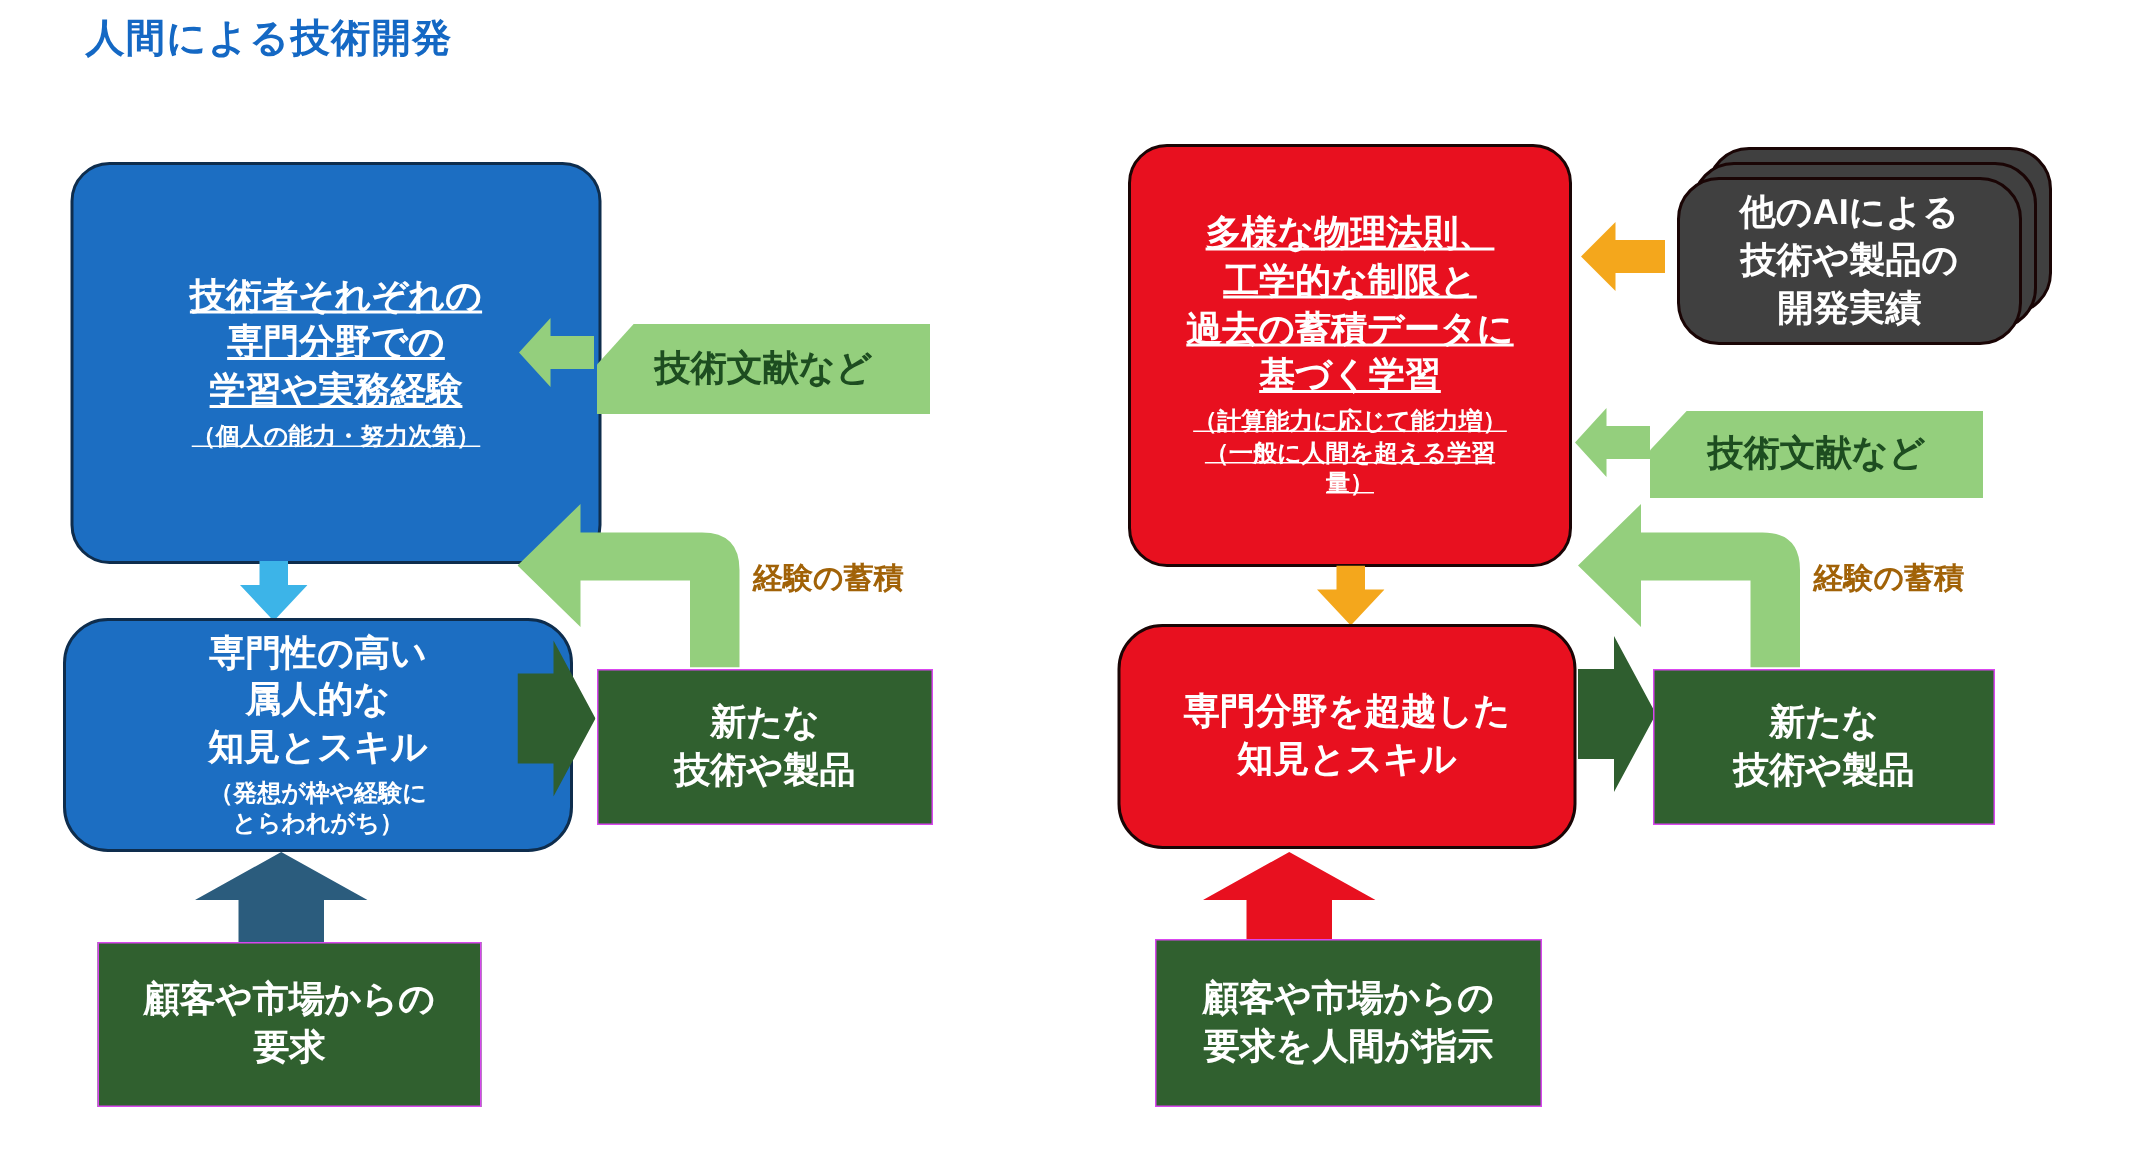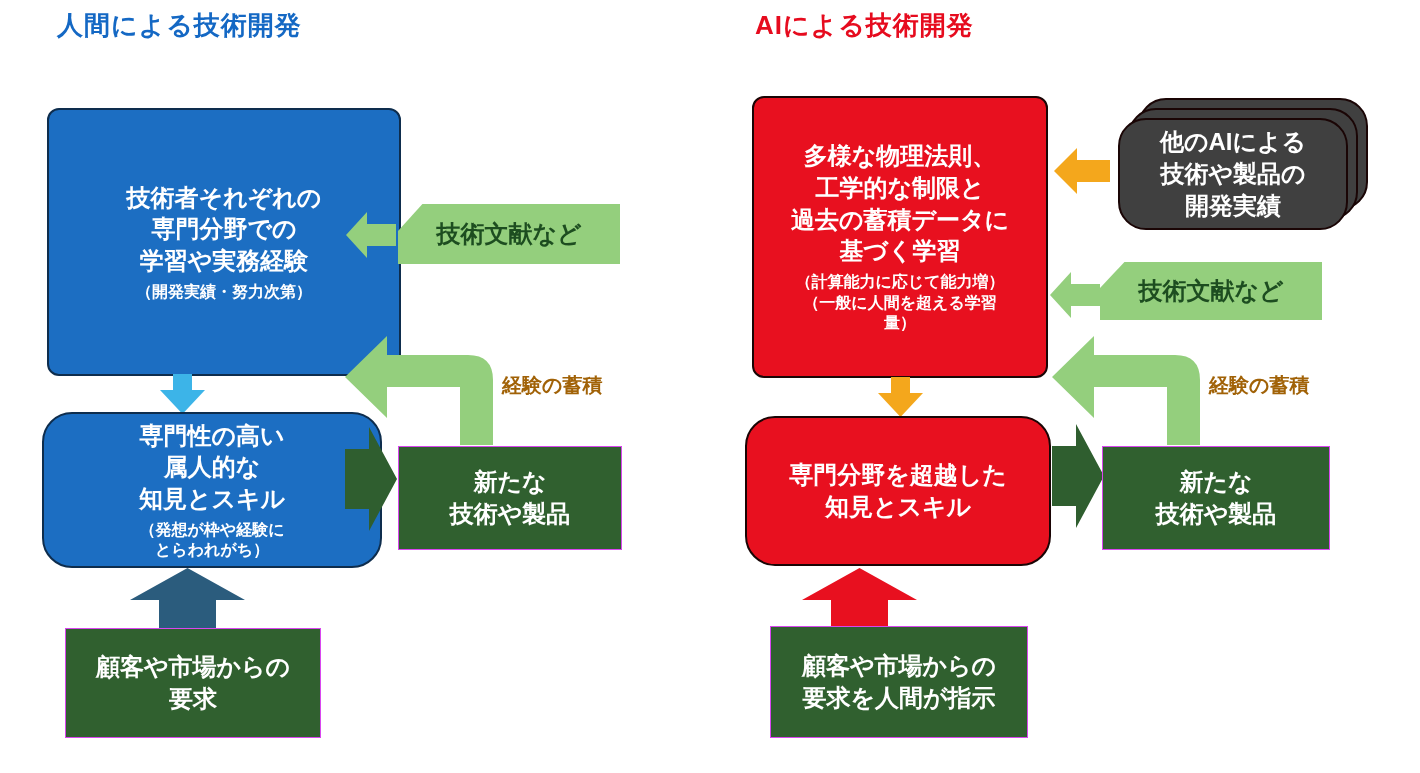--- a/index.html
+++ b/index.html
@@ -7,23 +7,23 @@
   .canvas{position:relative;width:1420px;height:773px;background:#fff;overflow:hidden;}
   .title{position:absolute;font-size:26px;font-weight:800;letter-spacing:1px;white-space:nowrap;}
   .title-blue{color:#1468c4;}
   .title-red{color:#e60b1e;}
   .box{position:absolute;display:flex;flex-direction:column;align-items:center;justify-content:center;
        text-align:center;box-sizing:border-box;}
   .blue{background:#1c6ec2;border:2px solid #0e2d4d;color:#ffffff;}
   .red{background:#e8101f;border:2px solid #1a0505;color:#ffffff;}
   .dgreen{background:#30602f;border:1px solid #d946ef;color:#ffffff;}
   .lgreen{background:#94cf7d;color:#1d4d20;}
-  .round-xl{border-radius:12px;}
+  .round-xl{border-radius:26px;text-decoration:underline;}
   .round-lg{border-radius:30px;}
-  .bevel-tl{clip-path:polygon(0 45%,11% 0,100% 0,100% 100%,0 100%);}
+  .bevel-tl{clip-path:polygon(0 45%,11% 0,100% 0,100% 100%,0 100%);margin-top:12px;}
   .main-text{font-weight:700;font-size:24px;line-height:1.32;white-space:pre-line;}
   .sub-text{font-weight:700;font-size:16px;line-height:1.28;white-space:pre-line;margin-top:5px;}
   .arrow{position:absolute;}
   .fill-lgreen{fill:#94cf7d;}
   .fill-lblue{fill:#3cb4e8;}
   .fill-teal{fill:#2b5c7d;}
   .fill-dgreen{fill:#2f5e2f;}
   .fill-orange{fill:#f4a71c;}
   .fill-red{fill:#e8101f;}
   .flow-label{position:absolute;font-size:20px;font-weight:700;color:#a16207;white-space:nowrap;}
@@ -35,21 +35,21 @@
 <body>
 
 <div class="canvas">
 
   <div class="title title-blue" style="left:57px;top:8px;">人間による技術開発</div>
 
   <div class="box blue round-xl" style="left:47px;top:108px;width:354px;height:268px;">
     <div class="main-text">技術者それぞれの
 専門分野での
 学習や実務経験</div>
-    <div class="sub-text">（開発実績・努力次第）</div>
+    <div class="sub-text">（個人の能力・努力次第）</div>
   </div>
 
   <svg class="arrow" style="left:346px;top:212px;" width="50" height="46" viewBox="0 0 50 46">
     <polygon class="fill-lgreen" points="50,12 21,12 21,0 0,23 21,46 21,34 50,34"></polygon>
   </svg>
   <div class="box lgreen bevel-tl" style="left:398px;top:204px;width:222px;height:60px;">
     <div class="main-text">技術文献など</div>
   </div>
 
   <svg class="arrow" style="left:345px;top:330px;" width="150" height="115" viewBox="0 0 150 115">
@@ -80,21 +80,20 @@
 
   <svg class="arrow" style="left:130px;top:568px;" width="115" height="60" viewBox="0 0 115 60">
     <polygon class="fill-teal" points="57.5,0 115,32 86,32 86,60 29,60 29,32 0,32"></polygon>
   </svg>
 
   <div class="box dgreen" style="left:65px;top:628px;width:256px;height:110px;">
     <div class="main-text">顧客や市場からの
 要求</div>
   </div>
 
-  <div class="title title-red" style="left:755px;top:8px;">AIによる技術開発</div>
 
   <div class="box red round-xl" style="left:752px;top:96px;width:296px;height:282px;">
     <div class="main-text">多様な物理法則、
 工学的な制限と
 過去の蓄積データに
 基づく学習</div>
     <div class="sub-text">（計算能力に応じて能力増）
 （一般に人間を超える学習
 量）</div>
   </div>

